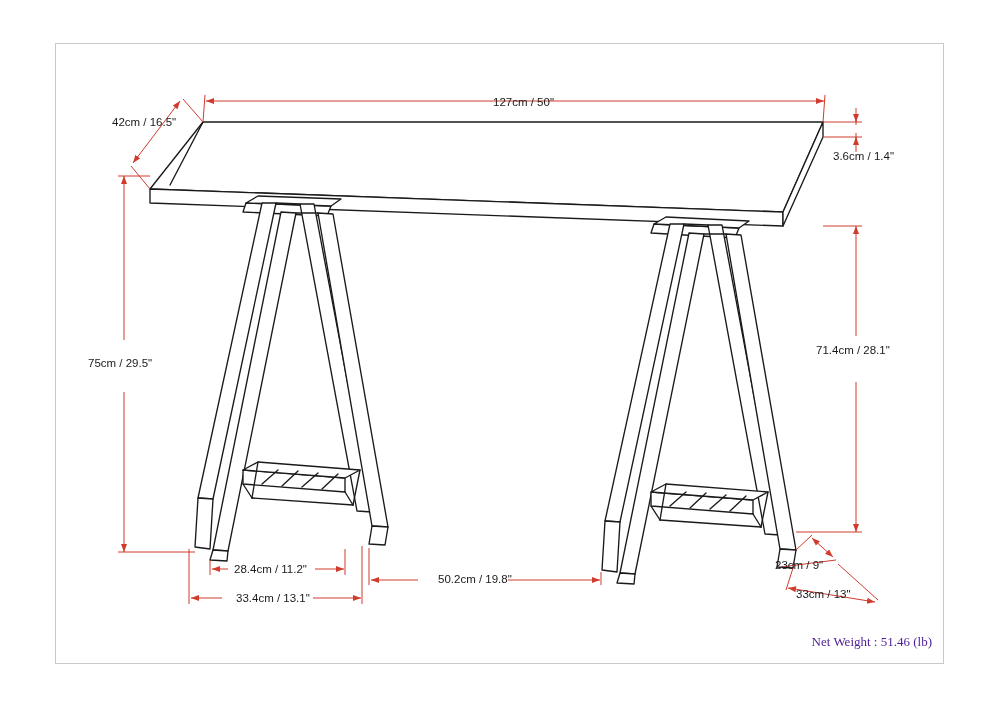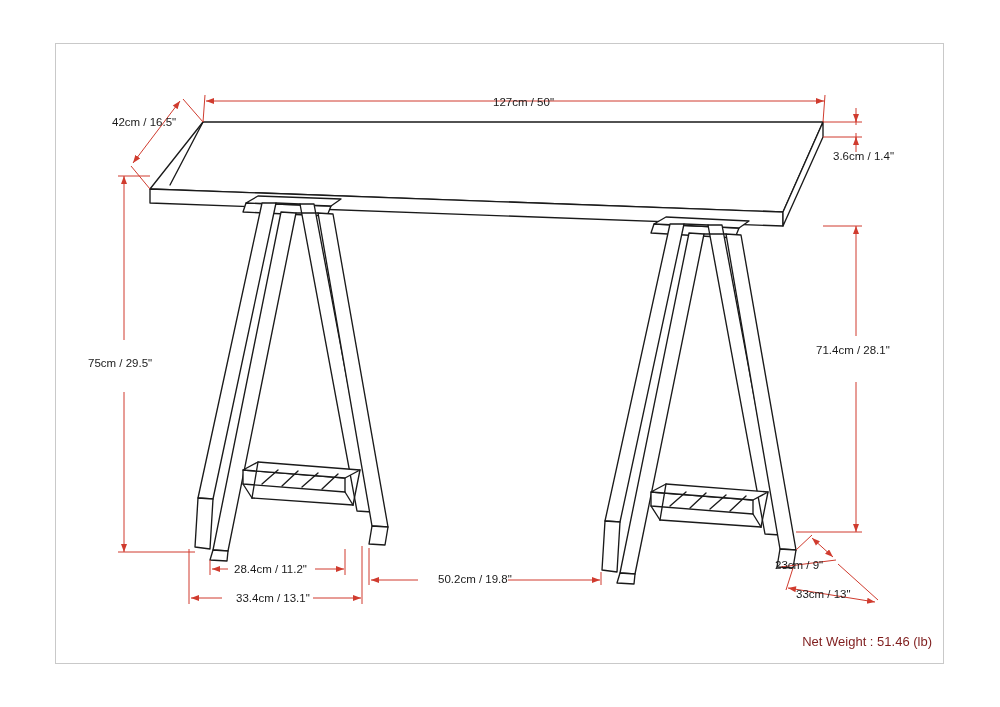--- a/index.html
+++ b/index.html
@@ -37,23 +37,23 @@
     font-size: 11.5px;
     color: #1a1a1a;
     white-space: nowrap;
     font-family: "Liberation Sans", sans-serif;
   }
   .weight {
     position: absolute;
     right: 68px;
     top: 634px;
     font-size: 13px;
-    color: #7f1d1d;
+    color: #4c1d95;
     white-space: nowrap;
-    font-family: Liberation Sans, sans-serif;
+    font-family: Liberation Serif, serif;
   }
 </style>
 </head>
 <body>
 
 <div id="page">
 
   <div id="frame"></div>
 
   <svg class="layer" viewBox="0 0 1000 707">

